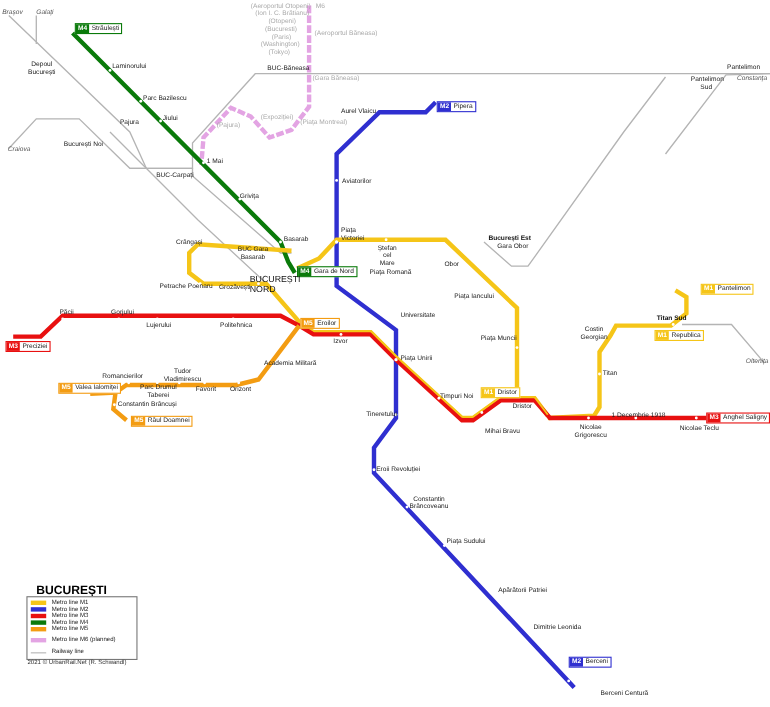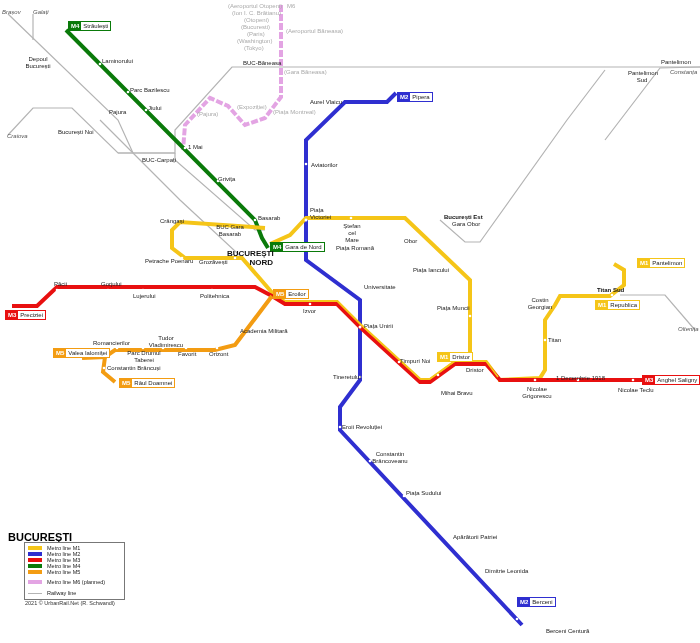--- a/index.html
+++ b/index.html
@@ -3,25 +3,25 @@
 <meta charset="utf-8">
 <style>
   html,body{margin:0;padding:0;background:#ffffff;}
   body{width:700px;height:643px;overflow:hidden;position:relative;font-family:"Liberation Sans",sans-serif;}
   #map{position:absolute;left:0;top:0;width:700px;height:643px;}
   .lbl{position:absolute;font-size:6px;line-height:7px;color:#222;white-space:nowrap;}
   .lbl.c{text-align:center;}
   .lbl.grey{color:#555;font-style:italic;}
   .lbl.planned{color:#aaa;}
   .lbl.bold{font-weight:bold;font-size:7px;color:#111;}
-  .lbl.big{font-weight:bold;font-size:8px;line-height:9px;color:#111;text-align:right;}
+  .lbl.big{font-weight:normal;font-size:8px;line-height:9px;color:#111;text-align:left;}
   .term{position:absolute;display:flex;align-items:center;font-size:6px;line-height:8px;border:1px solid;background:#fff;white-space:nowrap;}
   .term .badge{color:#fff;padding:0 2px;font-weight:bold;}
   .term .tname{padding:0 2px;color:#222;}
-  #title{position:absolute;left:8px;top:531px;font-size:11px;font-weight:bold;color:#000;}
+  #title{position:absolute;left:33px;top:531px;font-size:11px;font-weight:bold;color:#000;}
   #legend{position:absolute;left:24px;top:542px;width:99px;height:56px;border:1px solid #777;background:#fff;}
   .leg-row{position:absolute;left:3px;display:flex;align-items:center;font-size:5.5px;color:#222;}
   .leg-sw{width:14px;height:4px;margin-right:5px;}
   #credit{position:absolute;left:25px;top:600px;font-size:5.5px;color:#333;white-space:nowrap;}
 </style>
 </head>
 <body>
 
 <svg id="map" viewBox="0 0 700 643" xmlns="http://www.w3.org/2000/svg">
 

